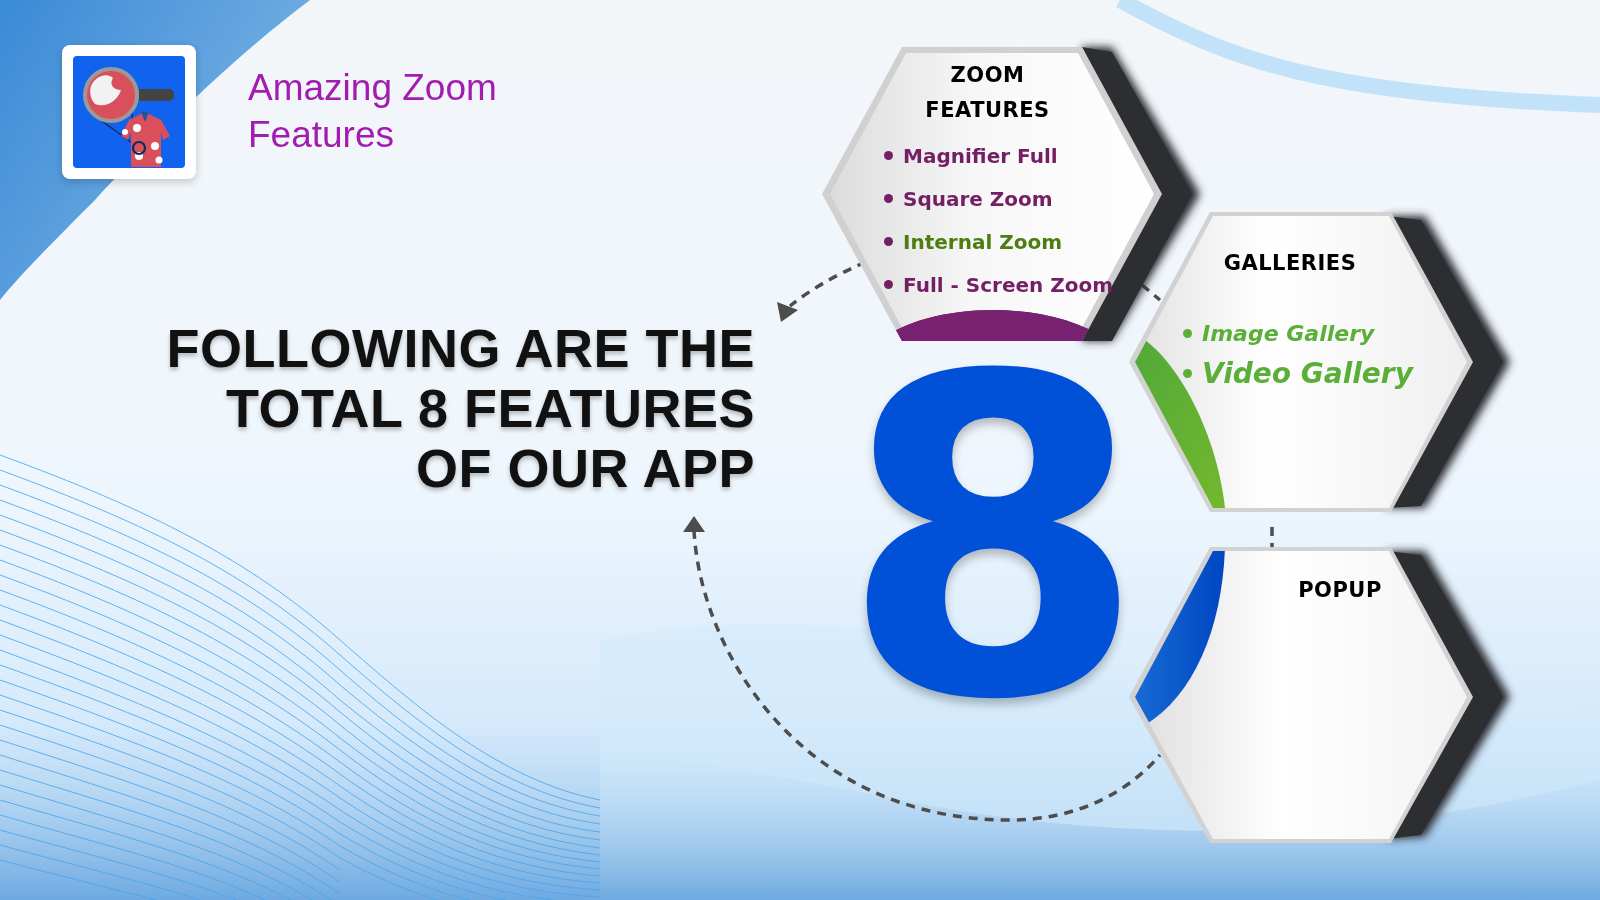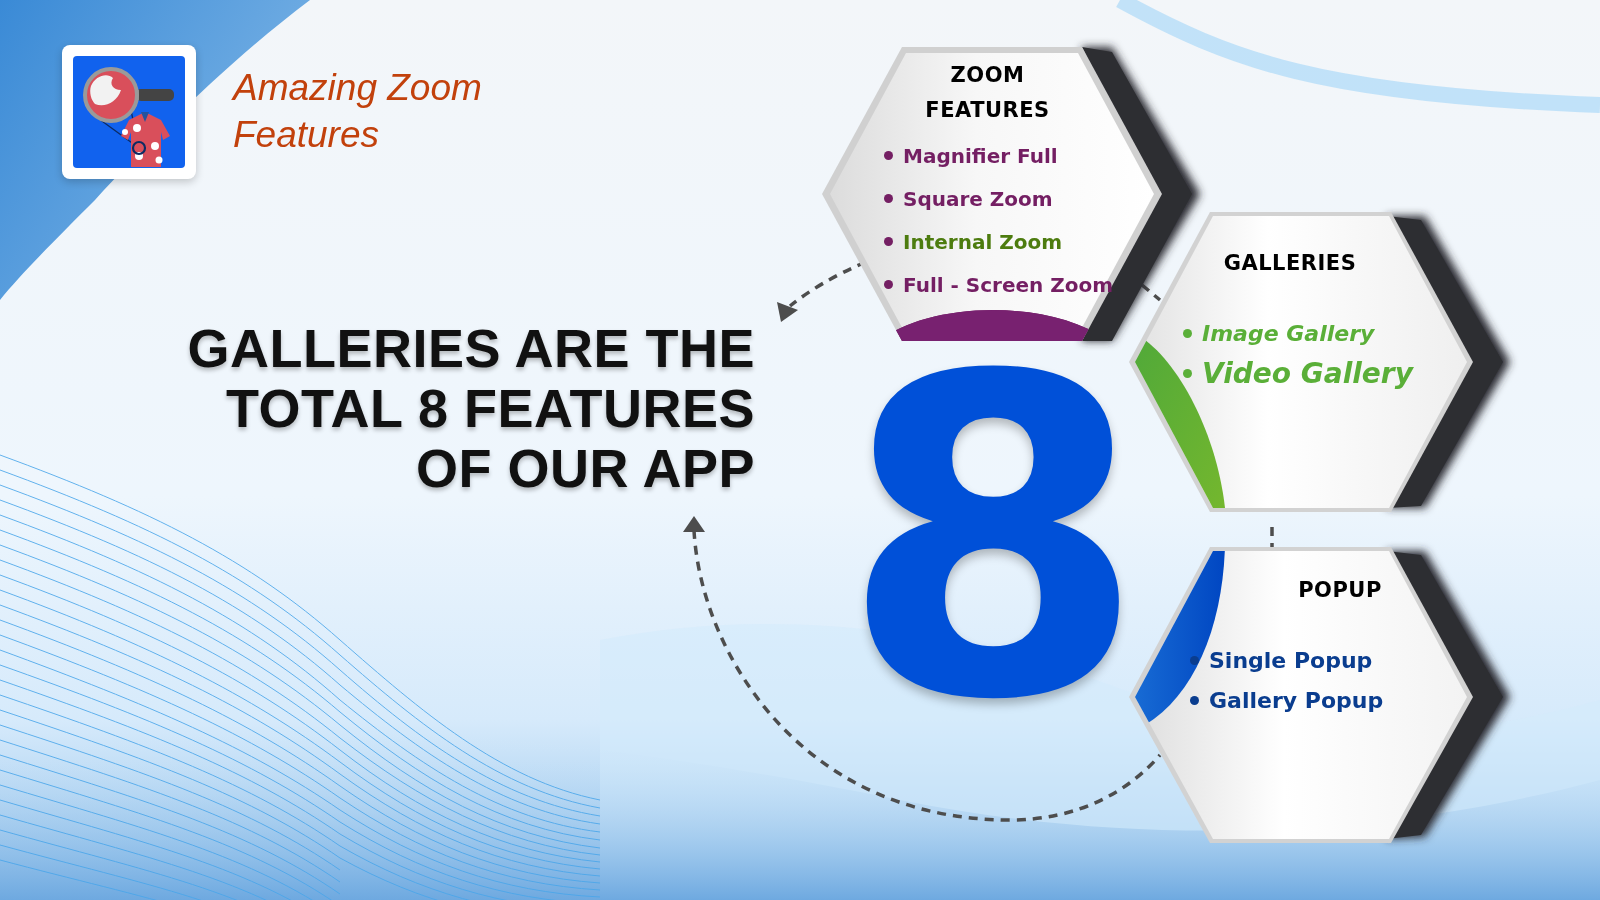--- a/index.html
+++ b/index.html
@@ -11,22 +11,22 @@
   .bg-layer { position: absolute; inset: 0; pointer-events: none; }
   .logo-card {
     position: absolute; left: 62px; top: 45px; width: 134px; height: 134px;
     background: #fff; border-radius: 8px; box-shadow: 0 3px 8px rgba(0,0,0,0.2);
   }
   .logo-inner {
     position: absolute; left: 11px; top: 11px; width: 112px; height: 112px;
     background: #1162ee; border-radius: 4px; overflow: hidden;
   }
   .brand-title {
-    position: absolute; left: 233px; top: 64px; width: 320px;
-    color: #c2410c; font-size: 37px; line-height: 47px; font-weight: 500; font-style: italic;
+    position: absolute; left: 248px; top: 64px; width: 320px;
+    color: #a21caf; font-size: 37px; line-height: 47px; font-weight: 500;
   }
   .headline {
     position: absolute; left: 150px; top: 318px; width: 605px; text-align: right;
     color: #111; font-size: 54px; line-height: 60px; font-weight: 700;
     letter-spacing: 0.5px; text-shadow: 0 3px 4px rgba(0,0,0,0.25);
     font-family: "Liberation Sans", sans-serif;
   }
   .big-eight {
     position: absolute; left: 840px; top: 330px; width: 250px; height: 420px;
     color: #0050d8; font-size: 440px; line-height: 420px; font-weight: 700;
@@ -131,21 +131,21 @@
         <circle cx="52" cy="76" r="3"></circle>
       </g>
       <circle cx="66" cy="92" r="6" fill="none" stroke="#0c2b63" stroke-width="2.2"></circle>
     </svg>
   </div>
 </div>
 
 <div class="brand-title">Amazing Zoom Features</div>
 
 <div class="headline">
-  <div>GALLERIES ARE THE</div>
+  <div>FOLLOWING ARE THE</div>
   <div>TOTAL 8 FEATURES</div>
   <div>OF OUR APP</div>
 </div>
 
 <div class="big-eight">8</div>
 
 <div class="hex-wrap" style="left:820px; top:44px; width:420px; height:305px;">
   <svg class="hex-svg" width="420" height="305" viewBox="0 0 420 305">
     <defs>
       <linearGradient id="hexFill1" x1="0" y1="0" x2="1" y2="0">
@@ -263,24 +263,14 @@
     <polygon points="85,2 266,2 348,152 266,298 85,298 4,152" fill="#d2d2d2"></polygon>
     <polygon points="88,6 264,6 342,152 264,294 88,294 10,152" fill="url(#hexFill3)"></polygon>
     <g clip-path="url(#clip3)">
       <path d="M90,0 L100,0 C98,80 70,150 20,180 L0,180 L0,0 Z" fill="url(#blueArc)"></path>
     </g>
   </svg>
   <div class="hex-content" style="left:75px; top:28px; width:260px;">
     <div class="hex-title" style="margin-left:20px;">
       <div>POPUP</div>
     </div>
-    <ul class="hex-list" style="margin-top:32px; margin-left:-10px;">
-      <li style="color:#0a3d8f; height:40px; font-size:22px;">
-          <span class="bullet" style="background:#0a3d8f"></span>
-          <span>Single Popup</span>
-        </li>
-      <li style="color:#0a3d8f; height:40px; font-size:22px;">
-          <span class="bullet" style="background:#0a3d8f"></span>
-          <span>Gallery Popup</span>
-        </li>
-    </ul>
   </div>
 </div>
 
 </body></html>

